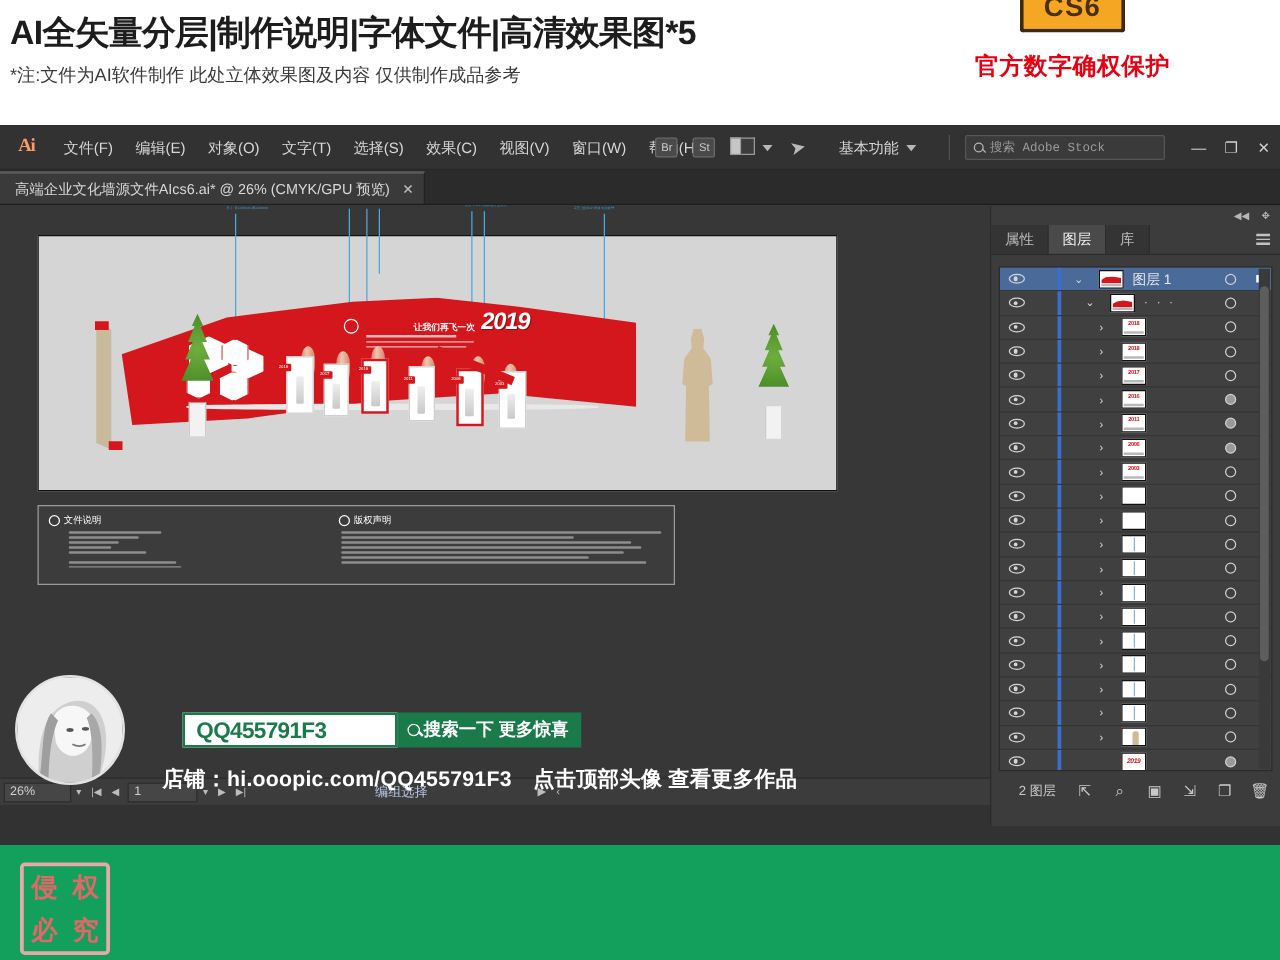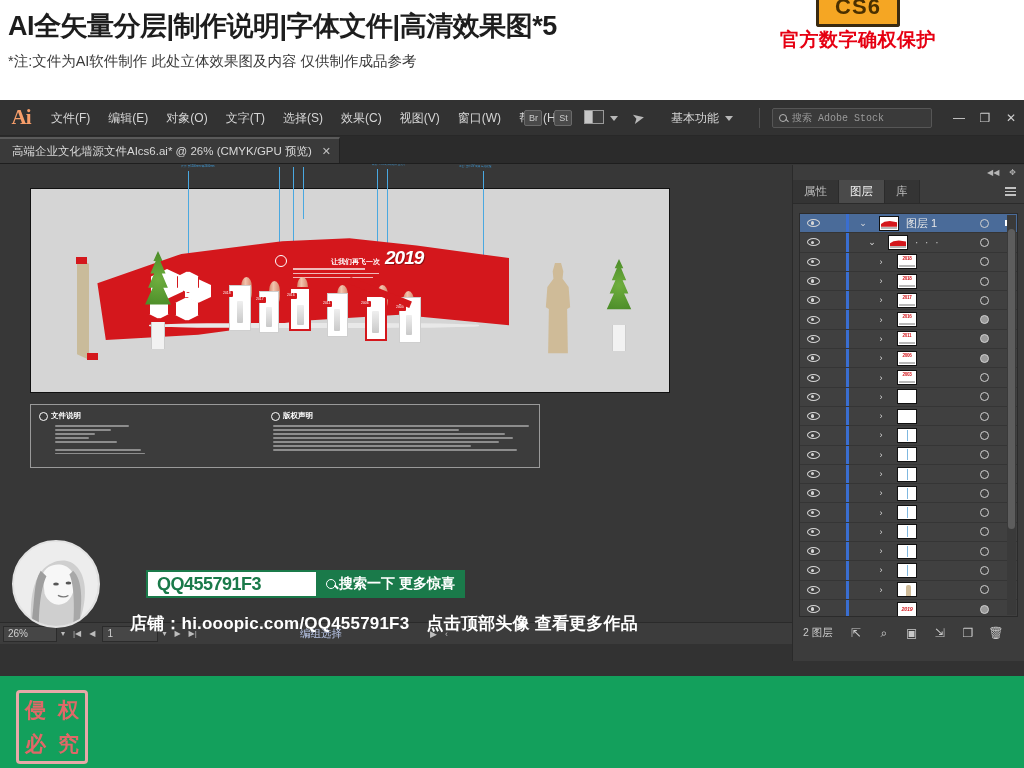--- a/index.html
+++ b/index.html
@@ -13,31 +13,31 @@
                  white-space:nowrap; line-height:40px; }
   .promo-sub { font-size:14.5px; color:#3a3a3a; line-height:26px; margin-top:2px;
                white-space:nowrap; }
   .promo-right { position:absolute; right:36px; top:0; text-align:center; width:260px; }
   .cs6-badge { display:inline-block; background:#f5a623; color:#4a3000; font-weight:900;
                font-size:22px; letter-spacing:1px; padding:2px 16px 4px;
                border:3px solid #3a2a10; border-top:none; border-radius:0 0 3px 3px;
                margin-top:-14px; }
   .promo-line2 { font-size:16px; color:#4a4a4a; margin-top:12px; white-space:nowrap;
                  letter-spacing:1px; }
-  .promo-line3 { font-size:19px; color:#e60012; font-weight:700; margin-top:0;
+  .promo-line3 { font-size:19px; color:#e60012; font-weight:700; margin-top:14px;
                  white-space:nowrap; letter-spacing:0.5px; }
 
   
   .ai-window { position:absolute; left:0; top:100px; width:1024px; height:576px;
                background:#323232; }
 
   
   .menubar { position:relative; height:36px; background:#323232; display:flex;
              align-items:center; border-bottom:1px solid #282828; }
-  .ai-logo { width:42px; text-align:center; font-size:21px; font-weight:700;
+  .ai-logo { width:42px; text-align:center; font-size:15px; font-weight:700;
              color:#f79e6a; font-family:"Liberation Serif",serif; letter-spacing:-1px; }
   .menu-item { font-size:12px; color:#d6d6d6; padding:0 9px; line-height:36px;
                white-space:nowrap; }
   .mb-right { position:absolute; right:0; top:0; height:36px; display:flex;
               align-items:center; }
   .sq-btn { width:18px; height:16px; border:1px solid #6a6a6a; background:#4a4a4a;
             color:#c9c9c9; font-size:9px; text-align:center; line-height:15px;
             margin-right:12px; border-radius:2px; }
   .arr-ws { width:22px; height:16px; margin-right:4px; display:flex; }
   .arr-ws i { display:block; border:1px solid #9a9a9a; }
@@ -118,21 +118,21 @@
             clip-path: polygon(42% 0,58% 0,64% 9%,62% 17%,78% 26%,82% 48%,74% 50%,
                                76% 98%,24% 98%,26% 50%,18% 48%,22% 26%,38% 17%,36% 9%); }
   .guide { position:absolute; width:1px; background:#4aa8e0; }
   .guide-txt { position:absolute; font-size:2.6px; color:#3d9ad8; white-space:nowrap;
                line-height:1.5; }
   .ground { position:absolute; background:#e8e8e8; }
 
   
   .ib-col { position:absolute; top:6px; }
   .ib-head { display:flex; align-items:center; color:#fff; font-size:7.5px;
-             font-weight:700; white-space:nowrap; }
+             font-weight:400; white-space:nowrap; }
   .ib-ico { width:9px; height:9px; border:1px solid #fff; border-radius:50%;
             margin-right:3px; }
   .ib-lines { margin-top:4px; }
   .ib-line { height:1.6px; background:#8d8d8d; margin-bottom:2.4px; border-radius:1px; }
 
   
   .statusbar { position:absolute; left:0; bottom:0; width:100%; height:22px;
                background:#3c3c3c; display:flex; align-items:center;
                border-top:1px solid #2a2a2a; font-size:10px; color:#cfcfcf; }
   .sb-cell { height:16px; display:flex; align-items:center; padding:0 4px;
@@ -186,21 +186,21 @@
   .tcirc { width:9px; height:9px; border-radius:50%; border:1.4px solid #d0d0d0; }
   .tcirc.filled { background:#9a9a9a; }
   .selbox { width:18px; display:flex; justify-content:center; }
   .sq-sel { width:6px; height:6px; background:#fff; }
   .panel-scroll { position:absolute; right:1px; top:1px; bottom:1px; width:9px;
                   background:#3a3a3a; }
   .panel-scroll .thumbbar { position:absolute; left:1px; right:1px; top:14px;
                             height:300px; background:#5d5d5d; border-radius:4px; }
   .panel-foot { position:absolute; left:6px; right:6px; bottom:16px; height:24px;
                 display:flex; align-items:center; background:#3c3c3c; }
-  .foot-count { font-size:10.5px; color:#c9c9c9; margin-right:16px; margin-left:4px;
+  .foot-count { font-size:10.5px; color:#c9c9c9; margin-right:16px; margin-left:16px;
                 white-space:nowrap; }
   .foot-icons { display:flex; gap:14px; align-items:center; color:#c9c9c9;
                 font-size:12px; }
   .fi { width:14px; height:14px; display:flex; align-items:center;
         justify-content:center; }
 
   
   .shopbar { position:absolute; left:0; top:540px; width:760px; height:100px; }
   .avatar { position:absolute; left:12px; top:0; width:88px; height:88px;
             border-radius:50%; border:2px solid #e2e2e2; overflow:hidden;

